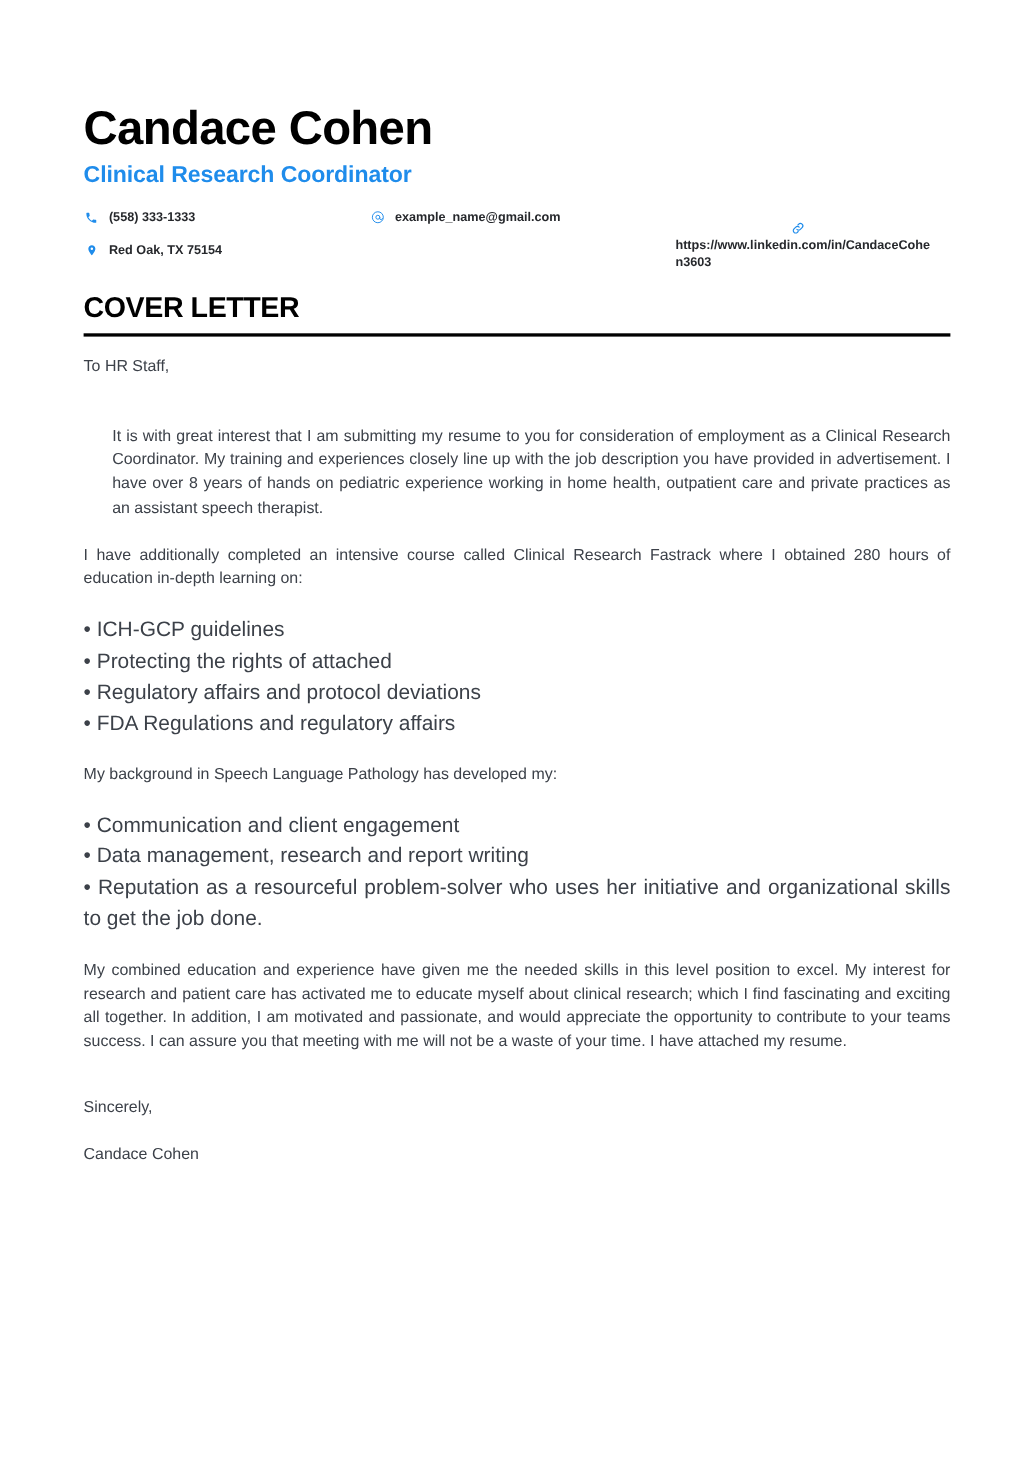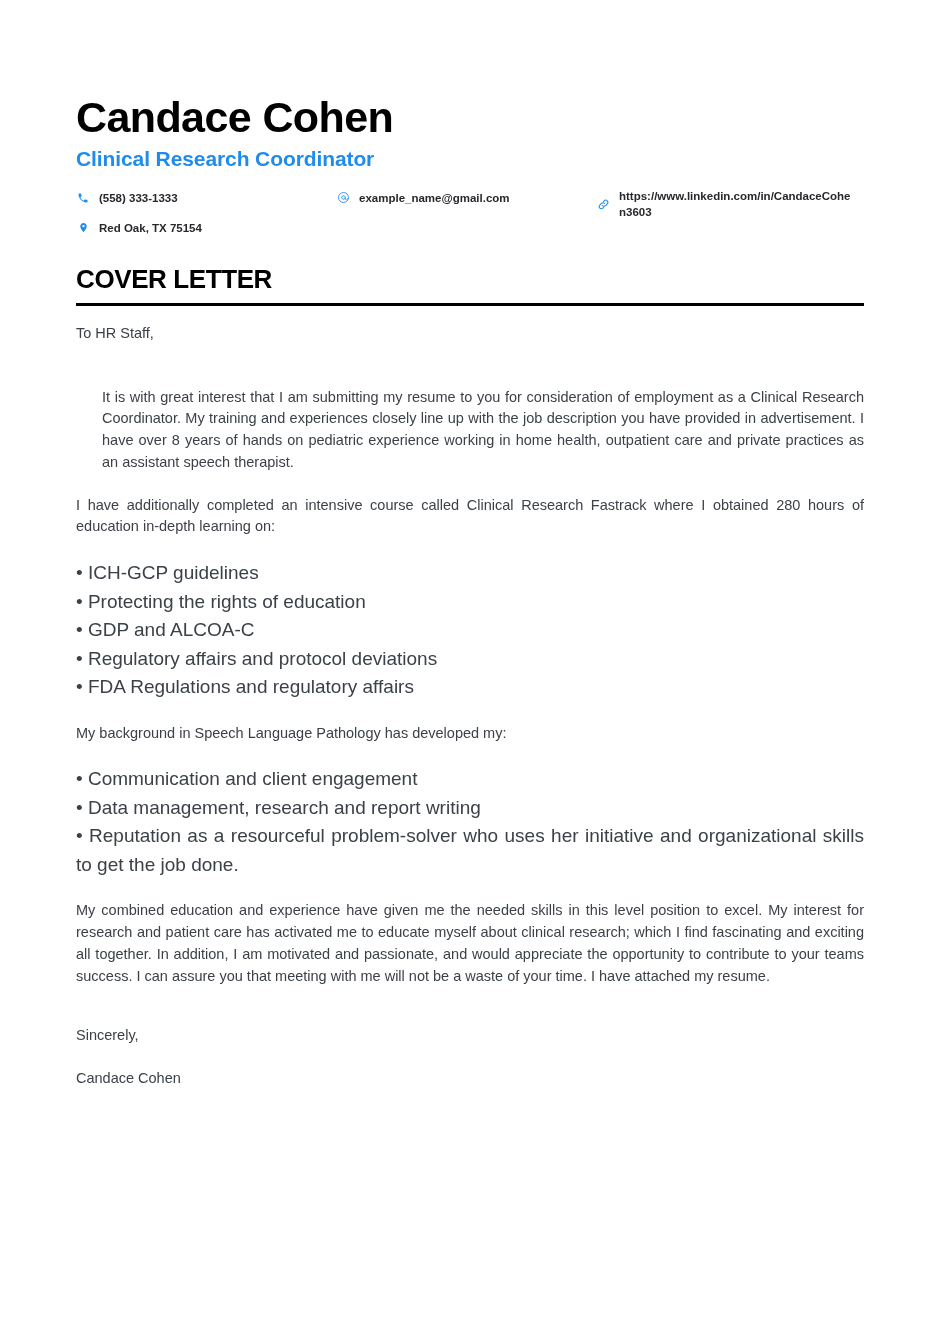--- a/index.html
+++ b/index.html
@@ -65,21 +65,21 @@
     margin-right: 9px;
     display: flex;
     align-items: center;
     justify-content: center;
     color: #1f8ceb;
   }
   .contact-item .ico svg { display: block; }
   .c-phone    { left: 0px;   top: 2px; }
   .c-location { left: 0px;   top: 32px; }
   .c-email    { left: 260px; top: 2px; }
-  .c-link     { left: 520px; top: 0px; width: 268px; }
+  .c-link     { left: 520px; top: 12px; width: 268px; flex-direction: column; }
   .c-link .txt { max-width: 232px; word-break: break-word; }
 
   
   .section-title {
     font-size: 26px;
     font-weight: 700;
     letter-spacing: -0.4px;
     color: #000000;
     margin: 20px 0 0 0;
     line-height: 1.2;
@@ -182,22 +182,21 @@
   <div class="letter">
 
     <p class="salutation">To HR Staff,</p>
 
     <p class="para gap-lg">It is with great interest that I am submitting my resume to you for consideration of employment as a Clinical Research Coordinator. My training and experiences closely line up with the job description you have provided in advertisement. I have over 8 years of hands on pediatric experience working in home health, outpatient care and private practices as an assistant speech therapist.</p>
 
     <p class="para gap-md">I have additionally completed an intensive course called Clinical Research Fastrack where I obtained 280 hours of education in-depth learning on:</p>
 
     <ul class="bullets">
       <li>• ICH-GCP guidelines</li>
-      <li>• Protecting the rights of education</li>
-      <li>• GDP and ALCOA-C</li>
+      <li>• Protecting the rights of attached</li>
       <li>• Regulatory affairs and protocol deviations</li>
       <li>• FDA Regulations and regulatory affairs</li>
     </ul>
 
     <p class="para gap-md">My background in Speech Language Pathology has developed my:</p>
 
     <ul class="bullets">
       <li>• Communication and client engagement</li>
       <li>• Data management, research and report writing</li>
       <li>• Reputation as a resourceful problem-solver who uses her initiative and organizational skills to get the job done.</li>

